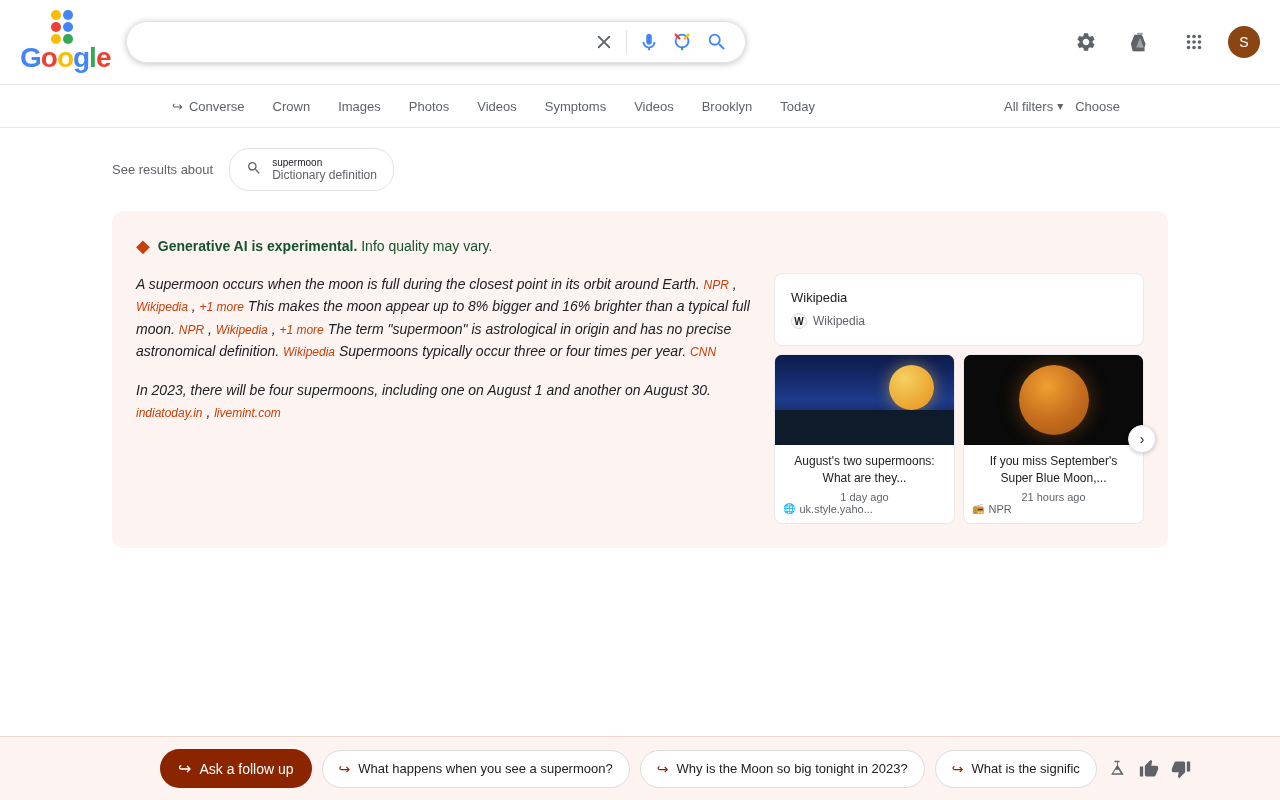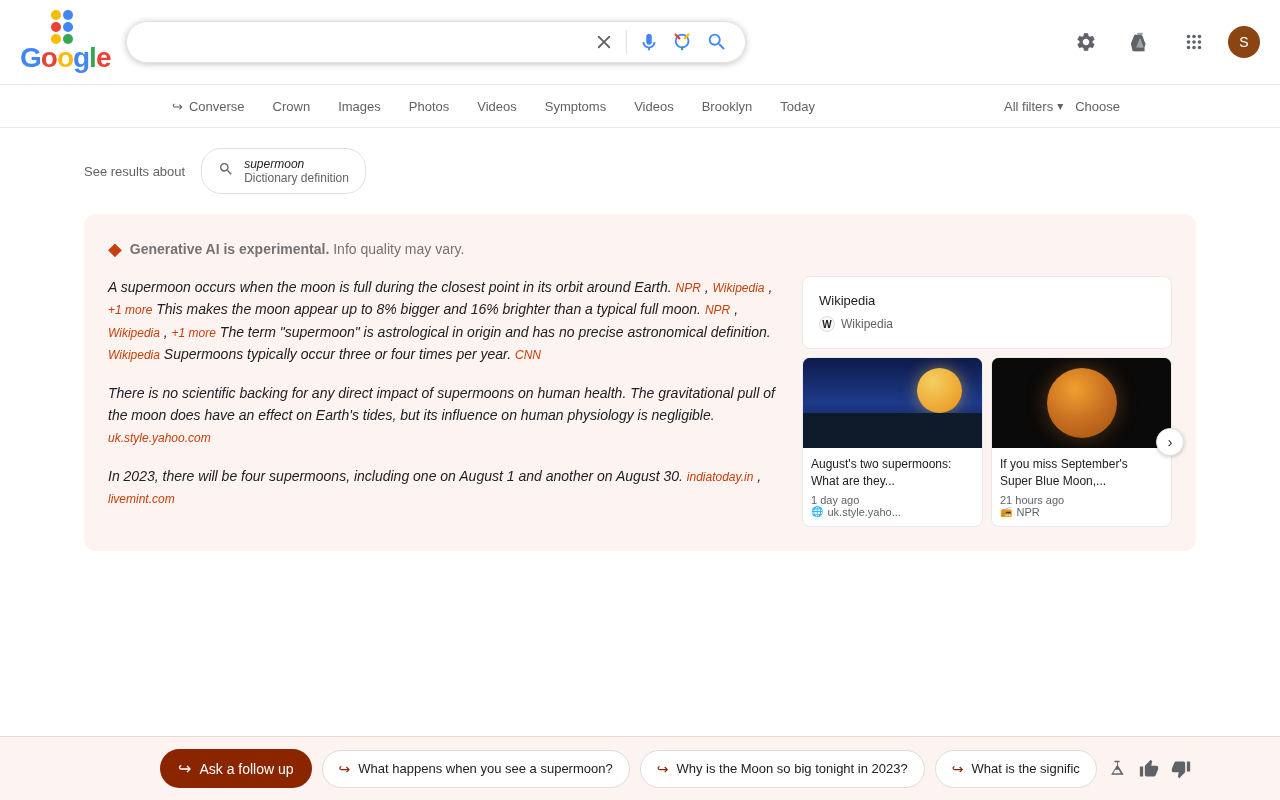--- a/index.html
+++ b/index.html
@@ -31,56 +31,56 @@
 
     
     .tabs-bar { display: flex; align-items: center; padding: 4px 160px 0 160px; border-bottom: 1px solid #e8eaed; }
     .tabs-left { display: flex; align-items: center; gap: 4px; flex: 1; overflow-x: auto; }
     .tab { display: flex; align-items: center; gap: 6px; padding: 10px 12px; cursor: pointer; font-size: 13px; color: #5f6368; border-bottom: 3px solid transparent; white-space: nowrap; border-radius: 4px 4px 0 0; text-decoration: none; }
     .tabs-right { display: flex; align-items: center; gap: 12px; padding-bottom: 4px; }
     .all-filters-btn { display: flex; align-items: center; gap: 4px; cursor: pointer; color: #5f6368; font-size: 13px; }
     .tools-btn { cursor: pointer; color: #5f6368; font-size: 13px; }
 
     
-    .main { padding: 20px 84px; }
+    .main { padding: 20px 112px; }
 
     
     .see-results-about { display: flex; align-items: center; gap: 16px; margin-bottom: 20px; }
     .see-results-label { color: #5f6368; font-size: 13px; }
     .see-results-card { display: flex; align-items: center; gap: 10px; border: 1px solid #dfe1e5; border-radius: 20px; padding: 8px 16px; cursor: pointer; }
     .see-results-search-icon { color: #5f6368; font-size: 16px; }
-    .see-results-term { font-weight: 500; font-size: 12px; color: #202124; font-style: italic; }
+    .see-results-term { font-weight: 500; font-size: 10px; color: #202124; }
     .see-results-sub { font-size: 12px; color: #5f6368; }
 
     
     .location-bar { display: flex; align-items: center; gap: 8px; margin-bottom: 16px; color: #5f6368; font-size: 13px; }
     .location-bold { font-weight: 700; color: #202124; }
     .choose-area { color: #1a73e8; cursor: pointer; text-decoration: none; }
     .more-options-icon { cursor: pointer; color: #5f6368; font-size: 18px; }
 
     
     .ai-section { background: #fdf3f0; border-radius: 12px; padding: 24px; margin-bottom: 24px; }
     .ai-header { display: flex; align-items: center; gap: 8px; margin-bottom: 16px; }
     .ai-diamond { color: #c5400a; font-size: 18px; }
-    .ai-label { font-size: 14px; color: #737373; }
+    .ai-label { font-size: 14px; color: #14532d; }
     .ai-label-bold { font-weight: 700; }
     .ai-content { display: flex; gap: 24px; }
     .ai-text { flex: 1; font-size: 14px; line-height: 1.6; color: #202124; font-style: italic; }
     .ai-text p { margin-bottom: 16px; }
     .ai-text p:last-child { margin-bottom: 0; }
     .ai-link { color: #c5400a; cursor: pointer; text-decoration: none; font-size: 12px; }
     .ai-right { display: flex; flex-direction: column; gap: 8px; width: 370px; }
     .wiki-card { background: white; border-radius: 8px; padding: 16px; border: 1px solid #e8eaed; }
     .wiki-label { font-size: 13px; color: #202124; font-weight: 500; margin-bottom: 8px; }
     .news-cards { display: flex; gap: 8px; }
     .news-card { flex: 1; background: white; border-radius: 8px; overflow: hidden; border: 1px solid #e8eaed; cursor: pointer; }
     .news-card-img { width: 100%; height: 90px; object-fit: cover; display: flex; align-items: center; justify-content: center; font-size: 30px; }
     .news-img1 { background: #1a237e; position: relative; overflow: hidden; }
     .news-img2 { background: #1a1a2e; position: relative; overflow: hidden; }
-    .news-card-content { padding: 8px; }
+    .news-card-content { padding: 8px; text-align: center; }
     .news-card-title { font-size: 12px; font-weight: 500; color: #202124; line-height: 1.4; margin-bottom: 4px; }
     .news-card-meta { font-size: 11px; color: #5f6368; }
     .news-card-source { font-size: 11px; color: #5f6368; display: flex; align-items: center; gap: 4px; }
     .carousel-next { position: absolute; right: -12px; top: 50%; transform: translateY(-50%); width: 28px; height: 28px; border-radius: 50%; background: white; border: 1px solid #dfe1e5; display: flex; align-items: center; justify-content: center; cursor: pointer; font-size: 14px; box-shadow: 0 1px 4px rgba(0,0,0,.2); }
     .news-cards-wrapper { position: relative; }
     .wiki-source { display: flex; align-items: center; gap: 6px; font-size: 12px; color: #5f6368; margin-top: 8px; }
     .wiki-w { width: 16px; height: 16px; border-radius: 50%; background: #f8f8f8; border: 1px solid #ddd; display: flex; align-items: center; justify-content: center; font-size: 10px; font-weight: bold; color: #202124; }
 
     
     .bottom-bar { background: #fdf3f0; border-top: 1px solid #f0d8d0; padding: 12px 160px; display: flex; align-items: center; gap: 10px; position: fixed; bottom: 0; left: 0; right: 0; }
@@ -241,24 +241,20 @@
           <a class="ai-link">Wikipedia</a> ,
           <a class="ai-link">+1 more</a>
           This makes the moon appear up to 8% bigger and 16% brighter than a typical full moon.
           <a class="ai-link">NPR</a> ,
           <a class="ai-link">Wikipedia</a> ,
           <a class="ai-link">+1 more</a>
           The term "supermoon" is astrological in origin and has no precise astronomical definition.
           <a class="ai-link">Wikipedia</a>
           Supermoons typically occur three or four times per year.
           <a class="ai-link">CNN</a>
-        </p>
-        <p>
-          There is no scientific backing for any direct impact of supermoons on human health. The gravitational pull of the moon does have an effect on Earth's tides, but its influence on human physiology is negligible.
-          <a class="ai-link">uk.style.yahoo.com</a>
         </p>
         <p>
           In 2023, there will be four supermoons, including one on August 1 and another on August 30.
           <a class="ai-link">indiatoday.in</a> ,
           <a class="ai-link">livemint.com</a>
         </p>
       </div>
 
       <div class="ai-right">
         <div class="wiki-card">

